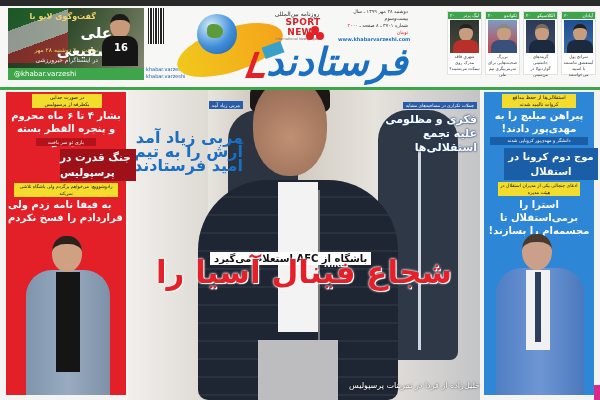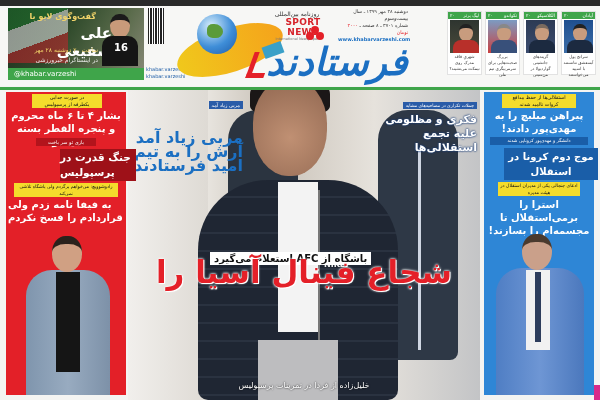--- a/index.html
+++ b/index.html
@@ -79,21 +79,21 @@
   #left-story .kicker { display:inline-block; background:#2a5ca8; color:#fff; font-size:5px; padding:1px 3px; }
   #left-story .head { color:#1b6fc2; font-size:16px; font-weight:bold; line-height:14px; margin-top:20px; }
 
   #right-story { left:365px; top:92px; width:112px; text-align:right; }
   #right-story .kicker { display:inline-block; background:#2a5ca8; color:#fff; font-size:4.5px; padding:1px 3px; }
   #right-story .head { color:#fff; font-size:11px; font-weight:bold; line-height:14px; margin-top:2px; text-shadow:0 0 2px #1b3f7a, 0 0 2px #1b3f7a; }
 
   #subkicker { left:210px; top:252px; background:#fff; color:#111; font-size:10px; font-weight:bold; padding:1px 4px; }
 
   #headline { left:128px; top:252px; width:352px; text-align:center; color:#e42028; font-size:31px; font-weight:bold; line-height:40px; text-shadow:0 0 2px #fff, 0 0 3px #fff, 1px 1px 0 #fff; letter-spacing:-1px; }
-  #caption { left:128px; top:381px; width:352px; text-align:center; color:#fff; font-size:8px; text-shadow:0 0 2px #000; }
+  #caption { left:128px; top:381px; width:352px; text-align:right; color:#fff; font-size:8px; text-shadow:0 0 2px #000; }
 
   
   #lcol { left:6px; top:92px; width:120px; height:303px; background:#e32028; }
   #lcol .k1 { position:absolute; left:26px; top:2px; width:70px; background:#f4dc2c; color:#111; font-size:5px; text-align:center; line-height:7px; }
   #lcol .k2 { position:absolute; left:26px; top:9px; width:70px; background:#f4dc2c; color:#111; font-size:5px; text-align:center; line-height:7px; }
   #lcol .h1 { position:absolute; left:2px; top:17px; width:116px; color:#fff; font-size:10px; font-weight:bold; text-align:center; line-height:13px; }
   #lcol .k3 { position:absolute; left:30px; top:46px; width:60px; background:#b3141c; color:#fff; font-size:5px; text-align:center; line-height:8px; }
   #lcol .h2box { position:absolute; left:22px; top:57px; width:76px; background:#9e1118; color:#fff; font-size:10.5px; font-weight:bold; text-align:left; line-height:15px; padding:1px 0;margin-left:32px; }
   #lcol .k4 { position:absolute; left:8px; top:91px; width:104px; background:#f4dc2c; color:#111; font-size:4.6px; text-align:center; line-height:7px; }
   #lcol .h3 { position:absolute; left:2px; top:106px; width:116px; color:#fff; font-size:10px; font-weight:bold; text-align:left; line-height:13px; }

